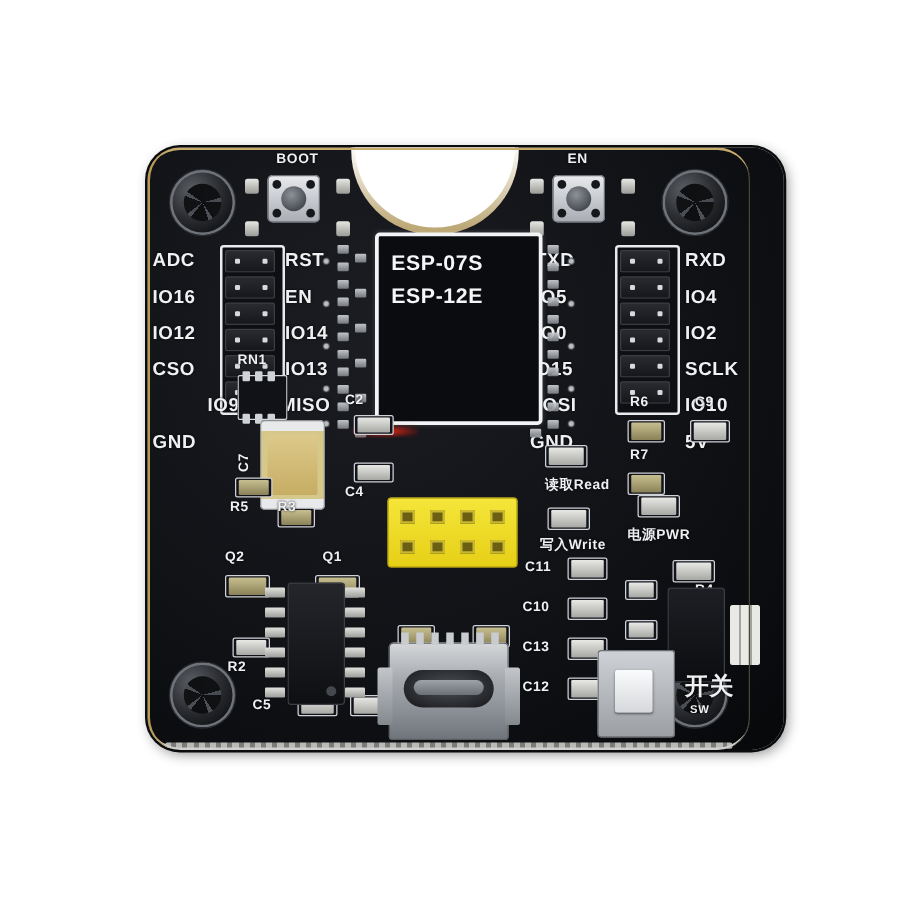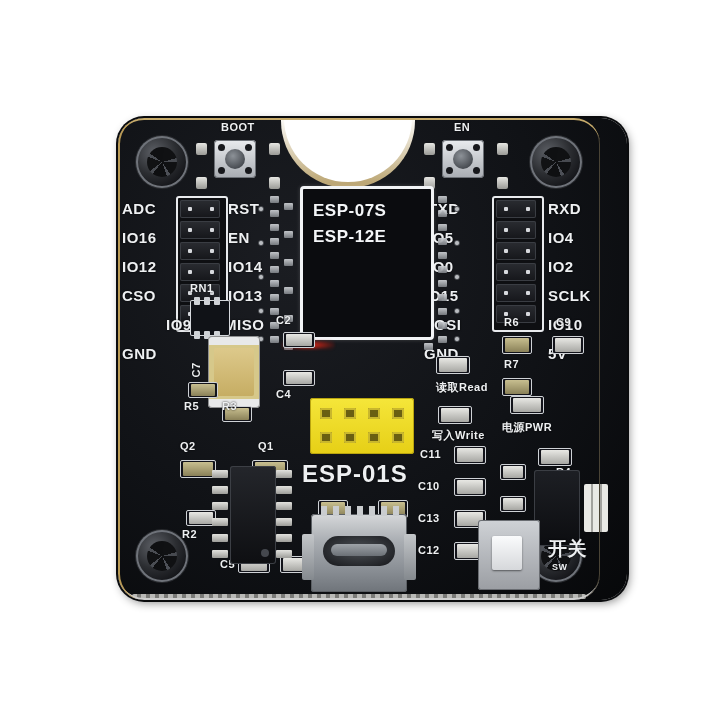--- a/index.html
+++ b/index.html
@@ -372,21 +372,21 @@
 
     <div class="smd smdw" style="left:68px;top:392px;width:28px;height:14px;">
         <i></i>
       </div>
     <div class="silk sm" style="left:64px;top:410px;">R2</div>
     <div class="smd smdw" style="left:120px;top:392px;width:28px;height:14px;">
         <i></i>
       </div>
     <div class="silk sm" style="left:118px;top:410px;">C6</div>
 
-    <div class="silk sm" style="left:102px;top:440px;">C5</div>
+    <div class="silk sm" style="left:84px;top:440px;">C5</div>
     <div class="smd smdw" style="left:120px;top:438px;width:30px;height:15px;">
         <i></i>
       </div>
     <div class="smd smdw" style="left:162px;top:438px;width:30px;height:15px;">
         <i></i>
       </div>
     <div class="silk sm" style="left:194px;top:440px;">C3</div>
 
     <div id="ic">
         <span class="dot"></span>
@@ -407,21 +407,20 @@
     <div id="sock">
       <span class="sp" style="left:10px;top:10px;"></span>
         <span class="sp" style="left:34px;top:10px;"></span>
       <span class="sp" style="left:58px;top:10px;"></span>
         <span class="sp" style="left:82px;top:10px;"></span>
       <span class="sp" style="left:10px;top:34px;"></span>
         <span class="sp" style="left:34px;top:34px;"></span>
       <span class="sp" style="left:58px;top:34px;"></span>
         <span class="sp" style="left:82px;top:34px;"></span>
     </div>
-    <div class="silk" style="left:184px;top:342px;font-size:24px;letter-spacing:1px;">ESP-01S</div>
 
     <div class="smd" style="left:200px;top:382px;width:28px;height:16px;">
         <i></i>
       </div>
     <div class="silk sm" style="left:198px;top:400px;">R12</div>
     <div class="smd" style="left:260px;top:382px;width:28px;height:16px;">
         <i></i>
       </div>
     <div class="silk sm" style="left:262px;top:400px;">R1</div>
 

